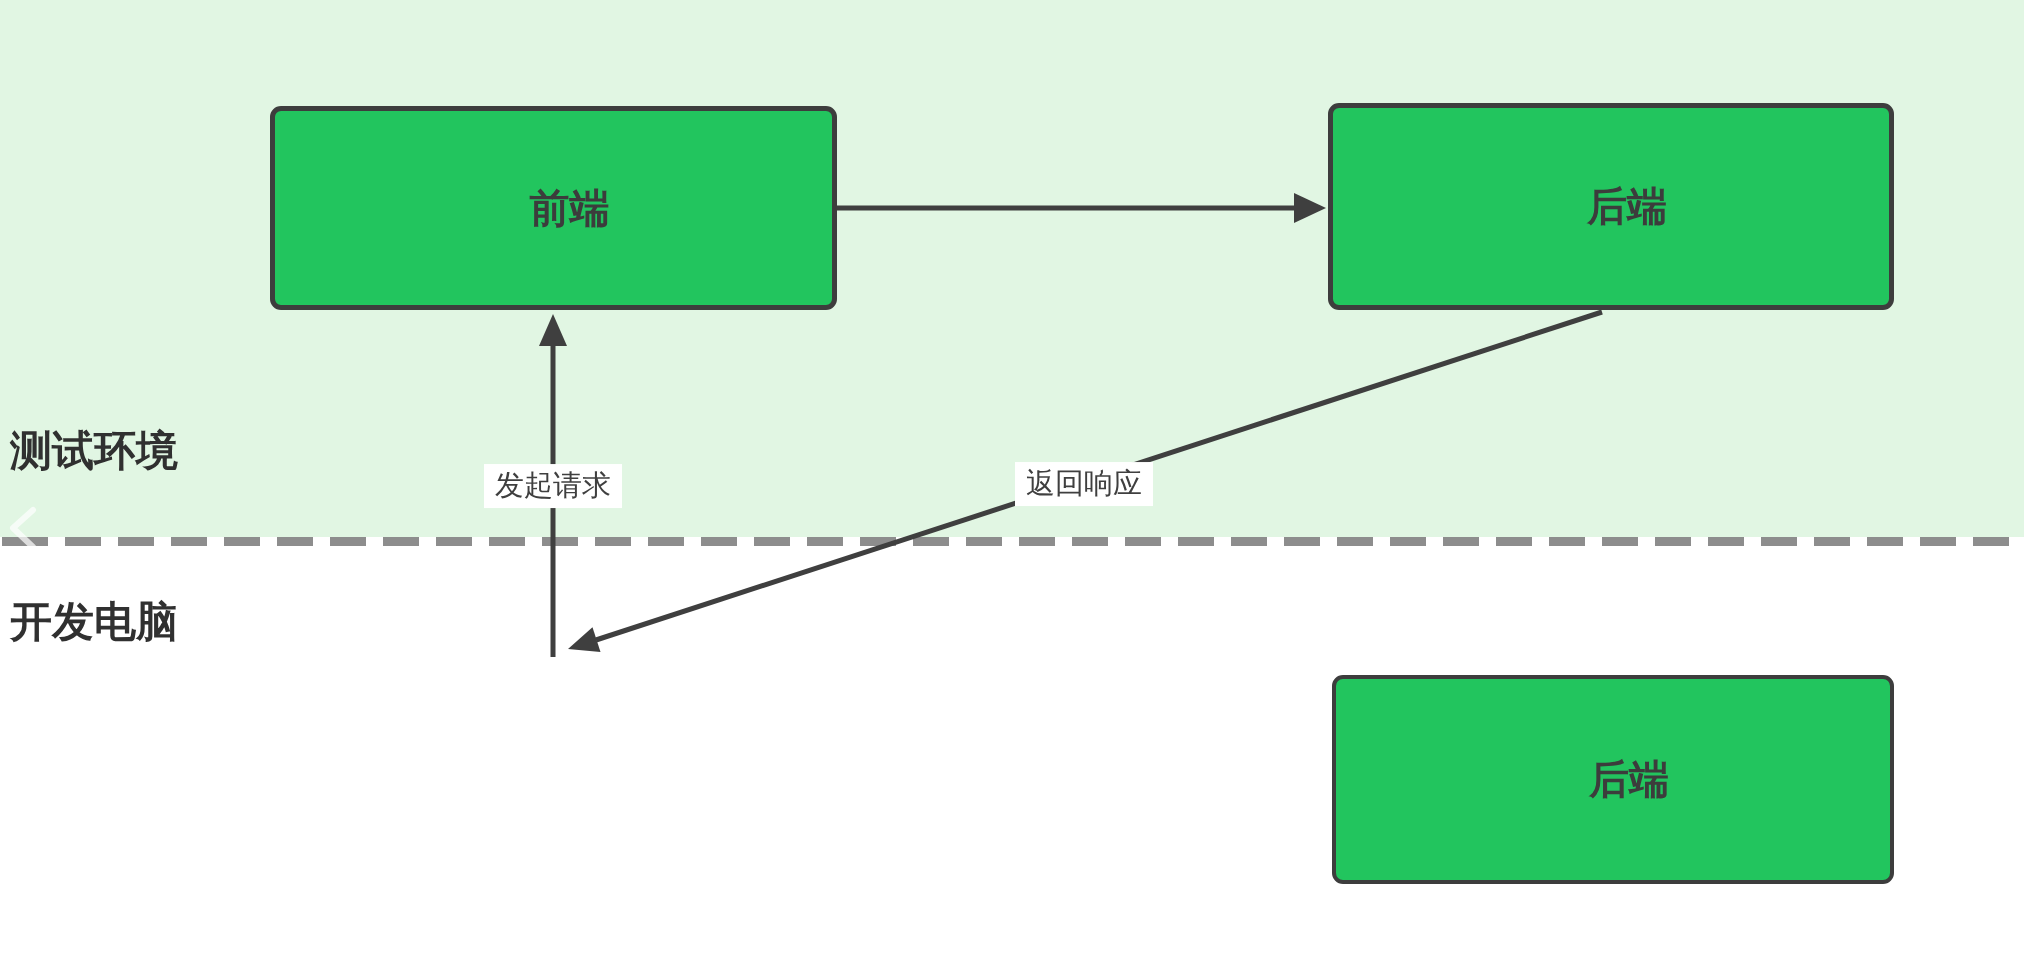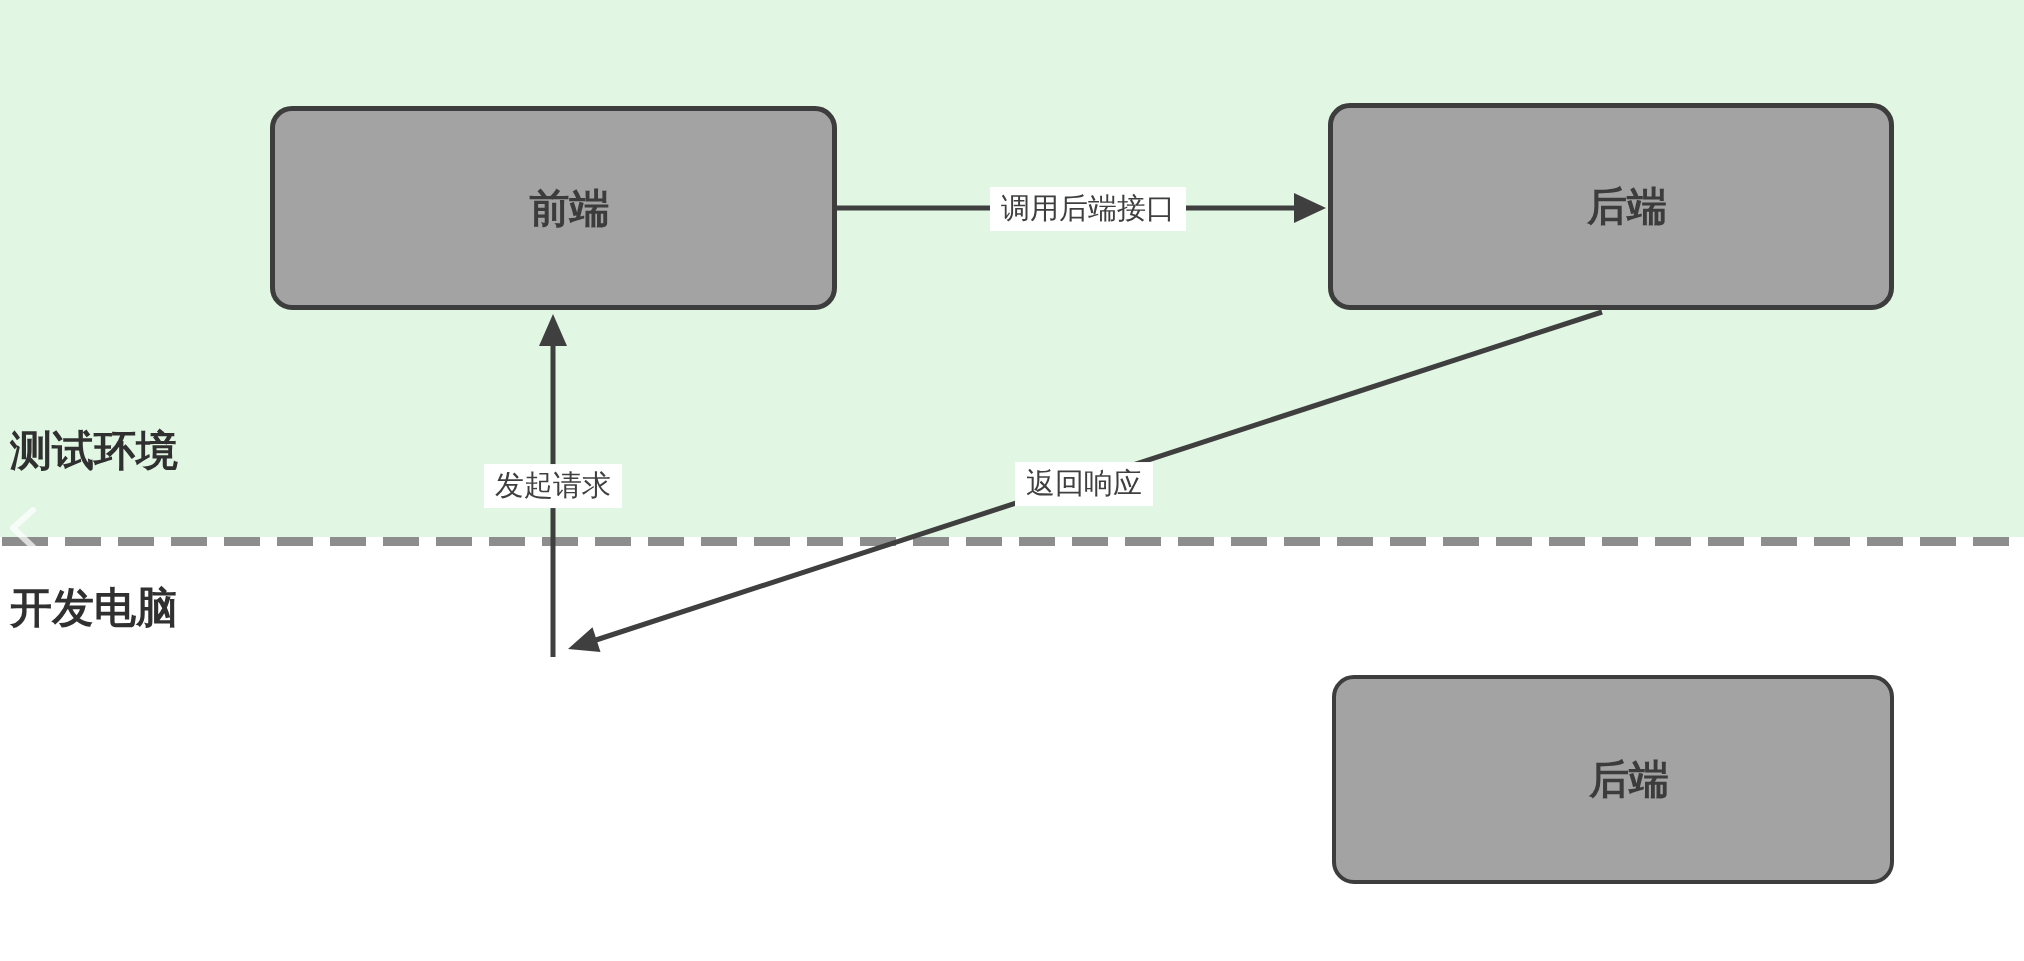--- a/index.html
+++ b/index.html
@@ -11,22 +11,22 @@
     position:absolute;left:0;top:0;width:2024px;height:537px;
     background:#e1f6e3;
   }
   .divider{
     position:absolute;left:0;top:537px;width:2024px;height:9px;
     background:repeating-linear-gradient(90deg,#8d8d8d 0 36px,transparent 36px 53px);
     background-position-x:12px;
   }
   .edges-layer{position:absolute;left:0;top:0;width:2024px;height:961px;}
   .node{
-    position:absolute;box-sizing:border-box;background:#a3a3a3;
-    border:5px solid #3d3d3d;border-radius:22px;
+    position:absolute;box-sizing:border-box;background:#22c55e;
+    border:5px solid #3d3d3d;border-radius:11px;
     display:flex;align-items:center;justify-content:center;
     font-weight:bold;font-size:40px;color:#3c3c3c;padding-left:32px;
   }
   .node.thin{border-width:4px;}
   .node-frontend{left:270px;top:106px;width:567px;height:204px;}
   .node-backend-test{left:1328px;top:103px;width:566px;height:207px;}
   .node-browser{left:270px;top:655px;width:567px;height:211px;}
   .node-backend-dev{left:1332px;top:675px;width:562px;height:209px;}
   .chrome-icon{position:absolute;left:4px;top:2px;width:80px;height:80px;}
   .edge-label{
@@ -35,21 +35,21 @@
     padding:6px 11px;white-space:nowrap;
   }
   .edge-label-call{left:1088px;top:209px;}
   .edge-label-request{left:553px;top:486px;}
   .edge-label-response{left:1084px;top:484px;}
   .region-label{
     position:absolute;left:10px;font-weight:bold;font-size:42px;
     color:#303030;line-height:1.1;white-space:nowrap;
   }
   .region-label-test{top:428px;text-align:right;}
-  .region-label-dev{top:585px;}
+  .region-label-dev{top:599px;}
   .chevron-artifact{position:absolute;left:0;top:495px;width:70px;height:70px;}
 </style>
 </head>
 <body>
 
 <div class="canvas">
 
   <div class="region-test"></div>
   <div class="divider"></div>
 
@@ -77,21 +77,20 @@
 
   <div class="node node-backend-test">
     <span>后端</span>
   </div>
 
 
   <div class="node node-backend-dev thin">
     <span>后端</span>
   </div>
 
-  <div class="edge-label edge-label-call">调用后端接口</div>
   <div class="edge-label edge-label-request">发起请求</div>
   <div class="edge-label edge-label-response">返回响应</div>
 
   <div class="region-label region-label-test">测试环境</div>
   <div class="region-label region-label-dev">开发电脑</div>
 
   <svg class="chevron-artifact" viewBox="0 0 70 70" xmlns="http://www.w3.org/2000/svg">
     <polyline points="33,15 13,33 33,52" fill="none" stroke="rgba(255,255,255,0.7)" stroke-width="6" stroke-linecap="round" stroke-linejoin="round"></polyline>
   </svg>
 

